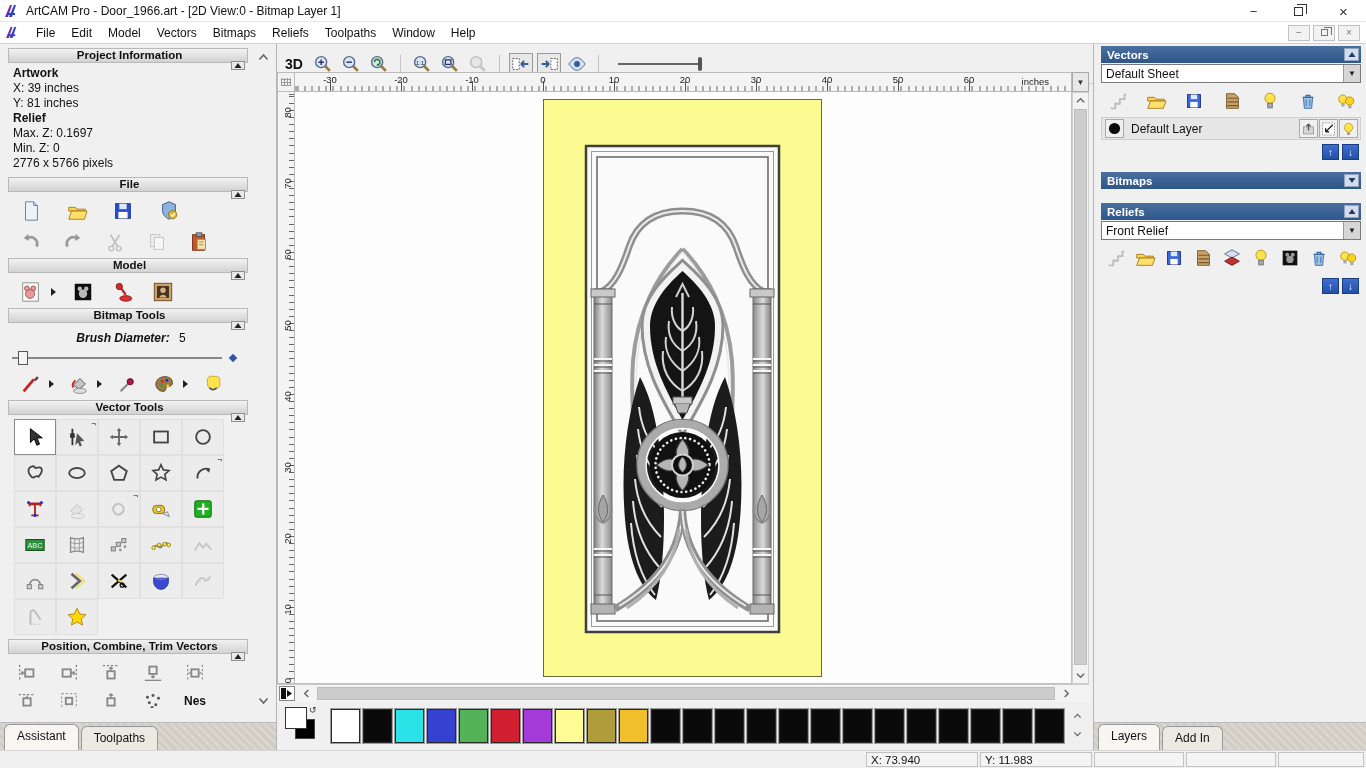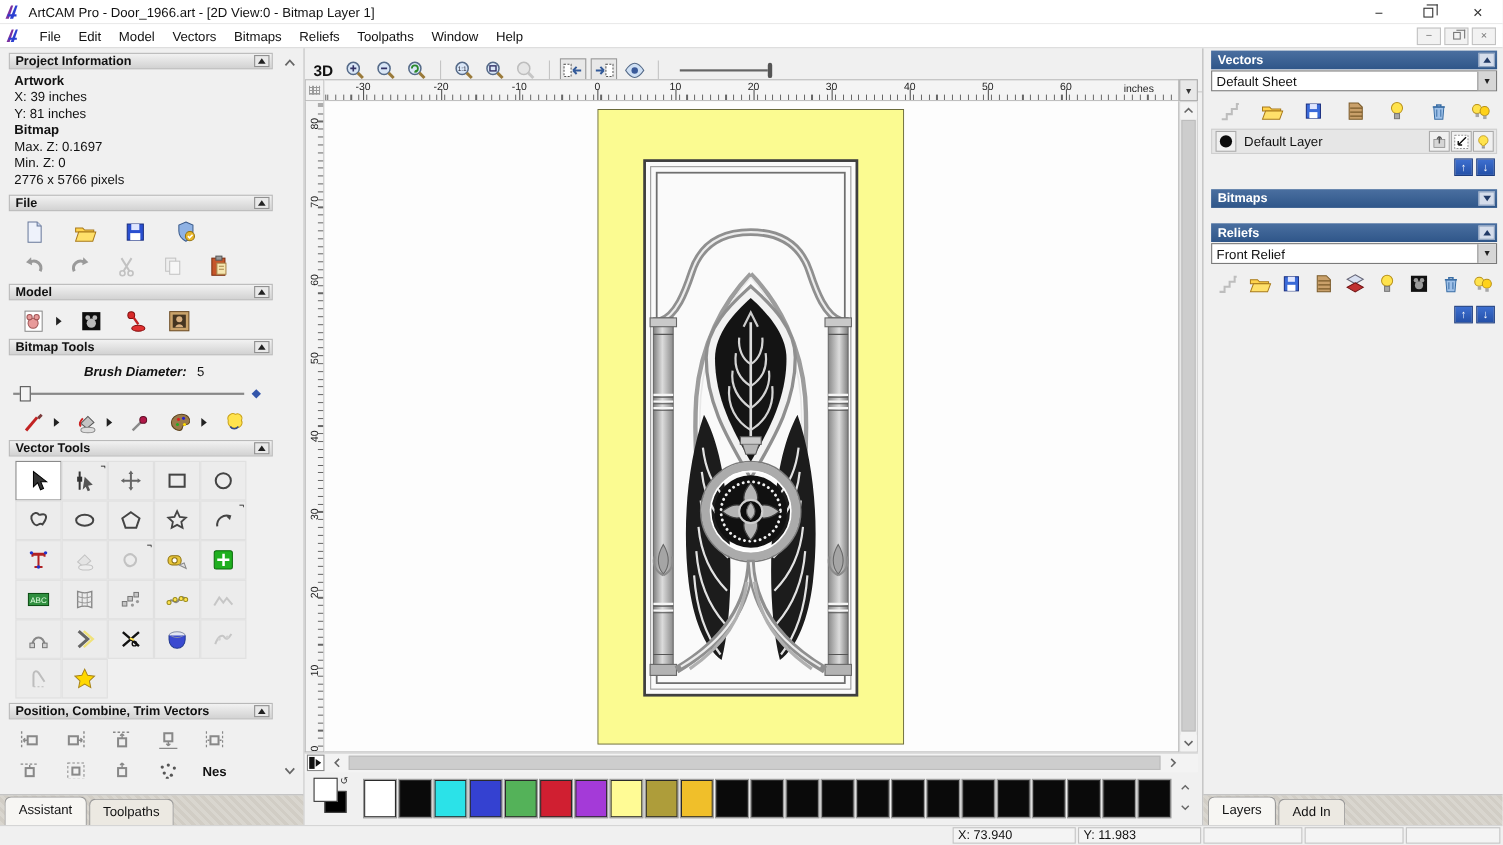--- a/index.html
+++ b/index.html
@@ -19,21 +19,21 @@
   #menubar .app-icon { width:15px; height:13px; margin:0 8px 0 5px; }
   .menu-item { padding:2px 8px; color:#111; cursor:default; }
   .mdi-btns { margin-left:auto; margin-right:6px; display:flex; gap:3px; }
   .mdi-btn { width:22px; height:16px; border:1px solid #c2c2c2; background:#f2f2f2; color:#777; font-size:10px; display:flex; align-items:center; justify-content:center; }
   .mdi-restore { width:7px; height:7px; border:1px solid #777; position:relative; background:#f2f2f2; }
   .mdi-restore:before { content:""; position:absolute; left:2px; top:-3px; width:7px; height:7px; border:1px solid #777; border-bottom:none; border-left:none; }
 
   
   #left-panel { position:absolute; left:0; top:44px; width:277px; height:706px; background:#f0f0f0; border-right:1px solid #b5b5b5; overflow:hidden; }
   .section { margin:4px 6px 0 8px; width:240px; }
-  .sec-header { height:15px; background:linear-gradient(#f2f2f2,#d2d2d2); border:1px solid #b9b9b9; display:flex; align-items:center; padding:0 2px 0 5px; font-weight:bold; font-size:11.5px; color:#111; }
+  .sec-header { height:15px; background:linear-gradient(#f2f2f2,#d2d2d2); border:1px solid #b9b9b9; display:flex; align-items:center; padding:0 2px 0 5px; font-weight:bold; font-size:11.5px; color:#111;flex-direction:column; }
   .sec-btn { margin-left:auto; width:14px; height:11px; border:1px solid #909090; background:#e9e9e9; display:flex; align-items:center; justify-content:center; }
   .icon-row { display:flex; align-items:center; margin:7px 0 2px 10px; gap:13px; }
   .icon-btn { width:26px; height:24px; display:flex; align-items:center; justify-content:center; }
   .tri { width:0; height:0; border-top:4px solid transparent; border-bottom:4px solid transparent; border-left:5px solid #222; margin-left:-7px; }
   .pi-body { padding:3px 0 2px 5px; color:#111; line-height:15px; }
   .pi-cols { display:flex;flex-direction:column; }
   .pi-col1 { width:108px; }
   .pi-h { font-weight:bold; }
   .brush-row { margin:8px 0 0 6px; font-style:italic; font-weight:bold; color:#111;text-align:center; }
   .brush-row .val { font-style:normal; font-weight:normal; margin-left:6px; }
@@ -180,21 +180,21 @@
         </span>
     </div>
     <div class="pi-body">
       <div class="pi-cols">
         <div class="pi-col1">
           <div class="pi-h">Artwork</div>
           <div>X: 39 inches</div>
           <div>Y: 81 inches</div>
         </div>
         <div>
-          <div class="pi-h">Bitmap</div>
+          <div class="pi-h">Relief</div>
           <div>Max. Z: 0.1697</div>
           <div>Min. Z: 0</div>
         </div>
       </div>
       <div>2776 x 5766 pixels</div>
     </div>
   </div>
 
   <div class="section">
     <div class="sec-header">

